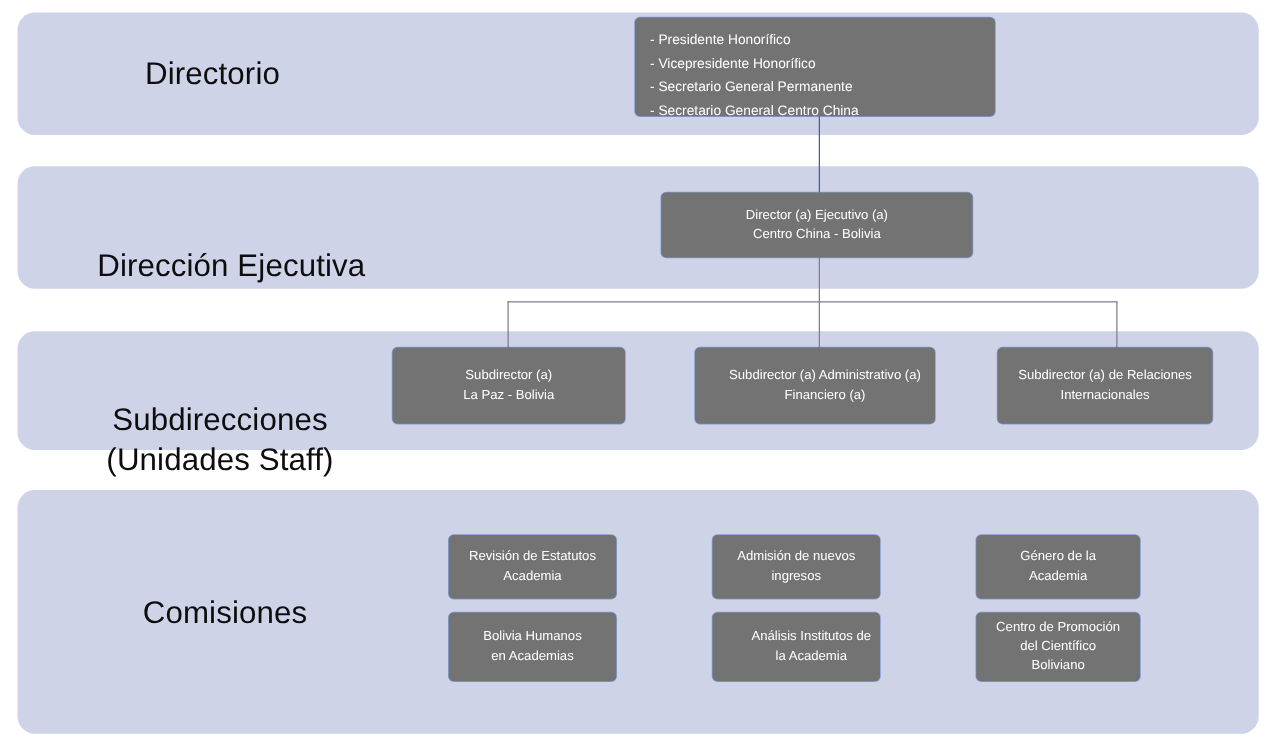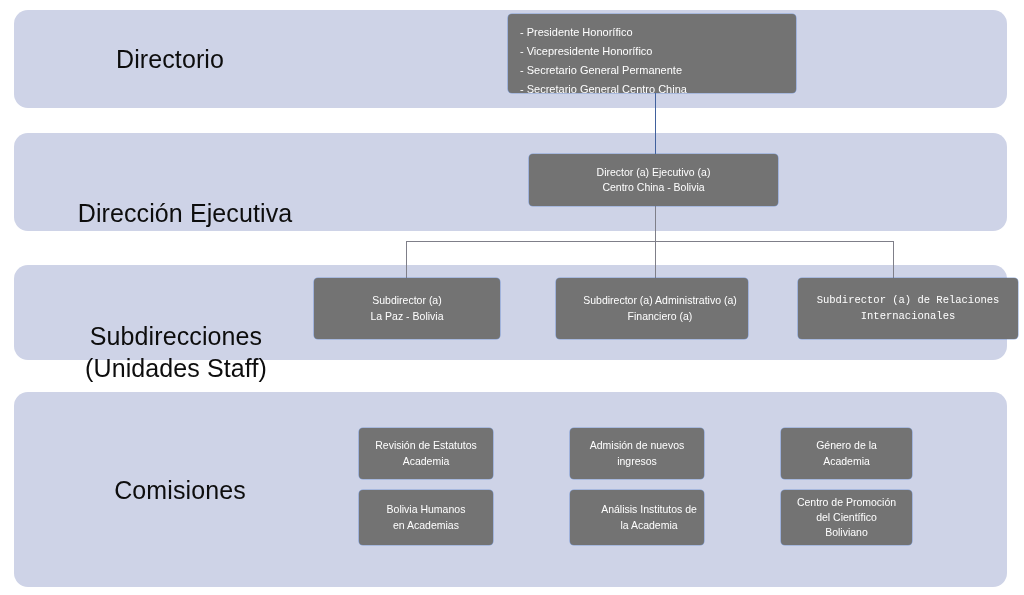--- a/index.html
+++ b/index.html
@@ -137,21 +137,21 @@
     </div>
   </div>
 
   <div class="node" style="left:556px; top:278px; width:192px; height:61px;padding-left:24px;">
     <div>
       <span class="line">Subdirector (a) Administrativo  (a)</span>
       <span class="line">Financiero (a)</span>
     </div>
   </div>
 
-  <div class="node" style="left:798px; top:278px; width:220px; height:61px;font-family:Liberation Mono, monospace;">
+  <div class="node" style="left:798px; top:278px; width:172px; height:61px;">
     <div>
       <span class="line">Subdirector (a) de Relaciones</span>
       <span class="line">Internacionales</span>
     </div>
   </div>
 
   <div class="row-label" style="left:40px; top:392px; width:280px; height:195px;">
     <span class="l1">Comisiones</span>
   </div>
 

